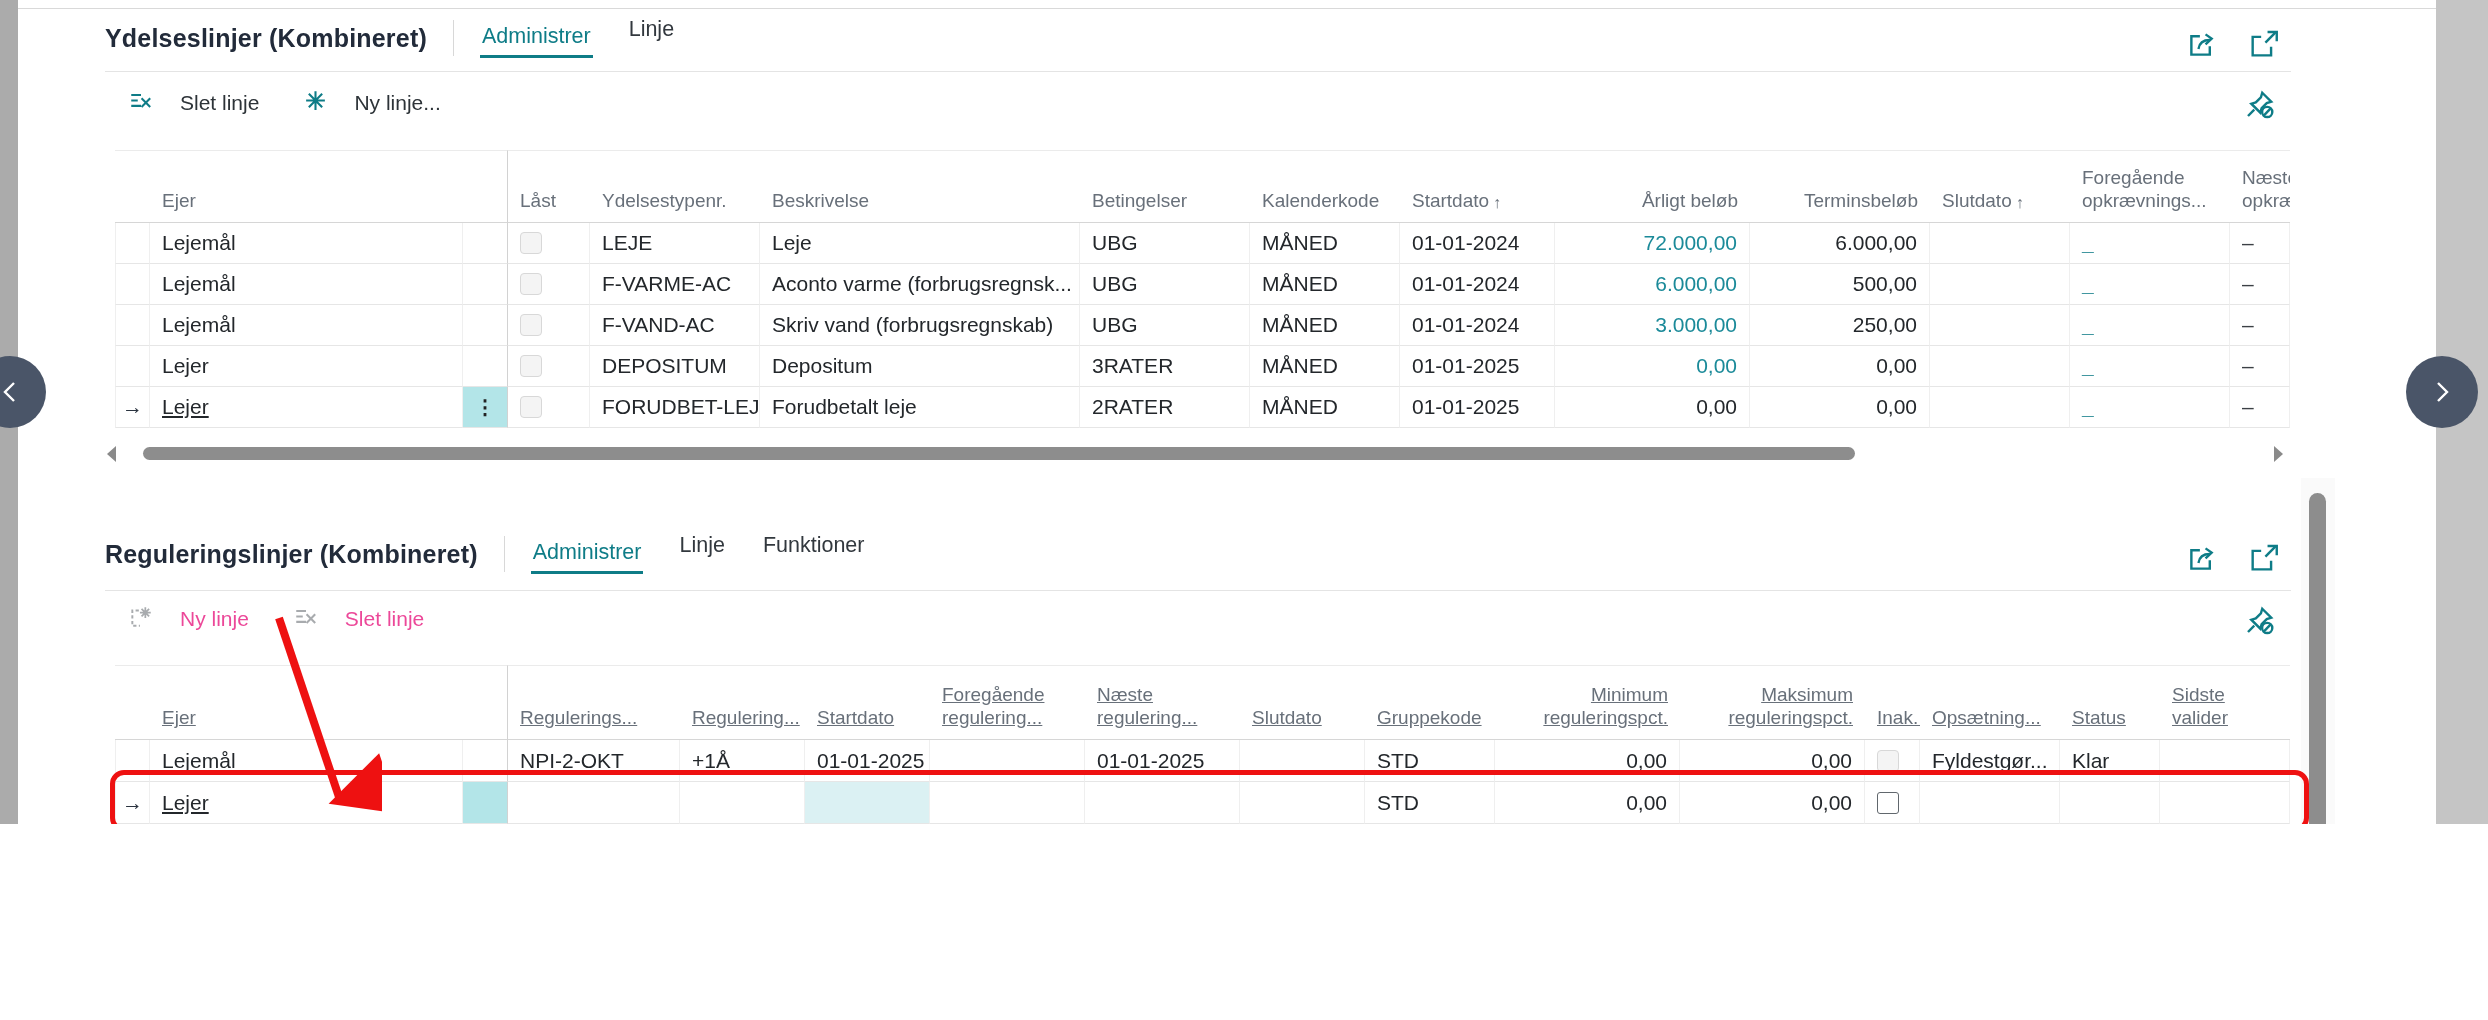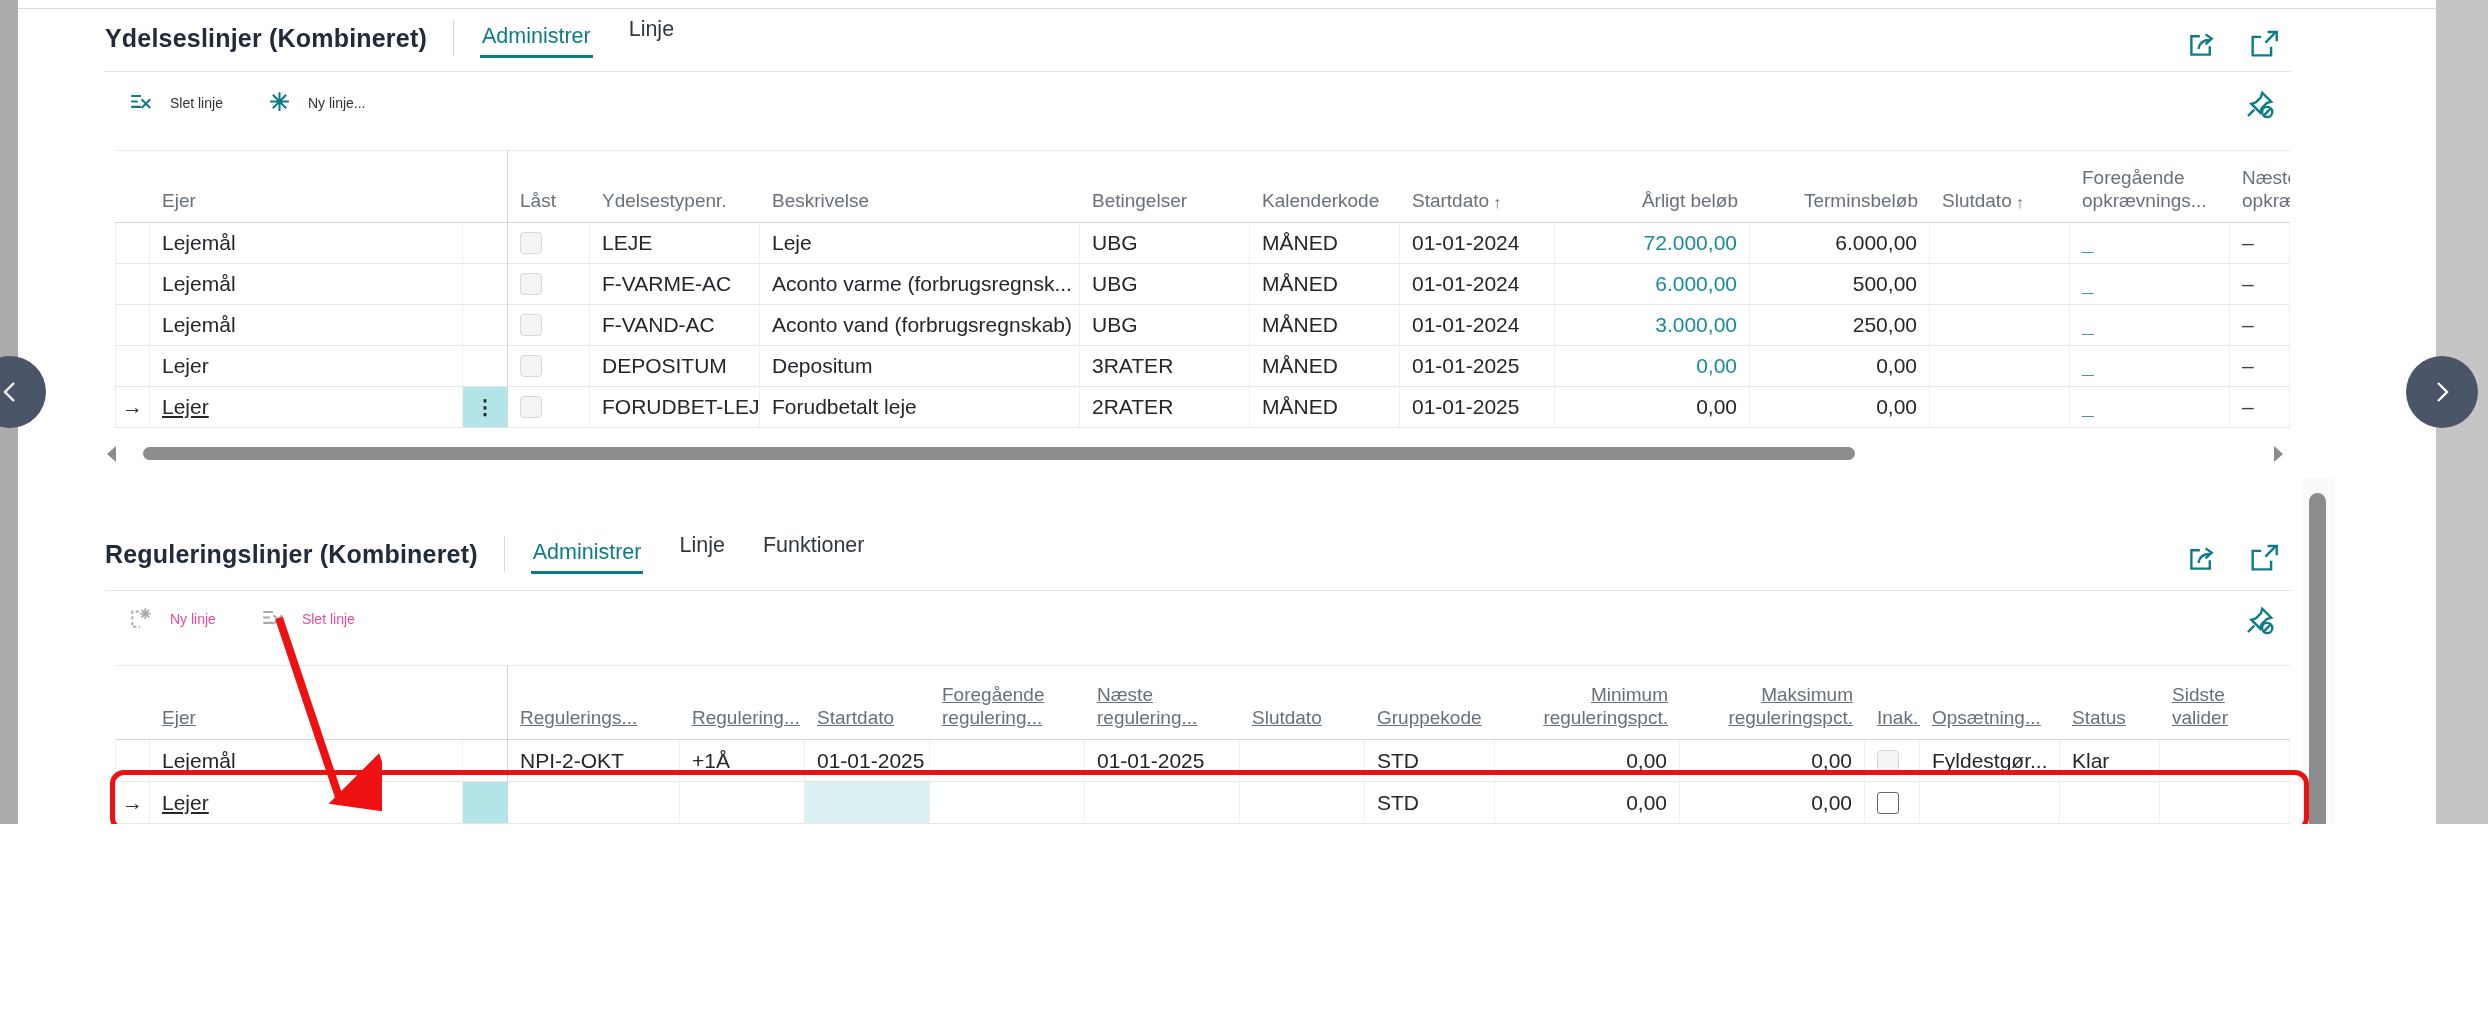--- a/index.html
+++ b/index.html
@@ -20,21 +20,21 @@
   .sec-head { position:absolute; display:flex; align-items:center; gap:26px; height:44px; }
   .sec-title { font-size:25px; font-weight:700; color:#222b3a; letter-spacing:.2px; white-space:nowrap; }
   .vdiv { width:1px; height:36px; background:#d8d8d8; }
   .tabs { display:flex; align-items:center; gap:34px; }
   .tab { font-size:21.5px; color:#32383e; padding:6px 2px 23px; cursor:pointer; white-space:nowrap; }
   .tab.active { color:#0e7c87; border-bottom:3px solid #0e7c87; padding-bottom:6px; }
   .hrule { position:absolute; height:1px; background:#e4e4e4; }
 
   
   .toolbar { position:absolute; display:flex; align-items:center; gap:44px; height:46px; }
-  .tb-btn { display:flex; align-items:center; gap:16px; font-size:14px; color:#2d3338; cursor:pointer; white-space:nowrap; }
+  .tb-btn { display:flex; align-items:center; gap:26px; font-size:21px; color:#2d3338; cursor:pointer; white-space:nowrap; }
   .tb-btn.disabled { color:#ec4899; cursor:default; }
   .icon-btn { position:absolute; width:40px; height:40px; display:flex; align-items:center; justify-content:center; cursor:pointer; }
 
   
   .tbl { position:absolute; display:grid; }
   .t1 { grid-template-columns:35px 313px 45px 82px 170px 320px 170px 150px 155px 195px 180px 140px 160px 60px; }
   .t2 { grid-template-columns:35px 313px 45px 172px 125px 125px 155px 155px 125px 130px 185px 185px 55px 140px 100px 130px; }
 
   .th { display:flex; align-items:flex-end; padding:0 12px 9px; font-size:19px; color:#68707a;
         border-bottom:1px solid #d6d6d6; border-top:1px solid #ebebeb; line-height:1.25; overflow:hidden; }
@@ -199,21 +199,21 @@
     <div class="td teal-mark">_</div>
     <div class="td dash-mark">–</div>
 
     <div class="td sel first"></div>
     <div class="td">Lejemål</div>
     <div class="td freeze"></div>
     <div class="td">
         <span class="cb"></span>
       </div>
     <div class="td">F-VAND-AC</div>
-    <div class="td">Aconto vand (forbrugsregnskab)</div>
+    <div class="td">Skriv vand (forbrugsregnskab)</div>
     <div class="td">UBG</div>
     <div class="td">MÅNED</div>
     <div class="td">01-01-2024</div>
     <div class="td r lnk">3.000,00</div>
     <div class="td r">250,00</div>
     <div class="td"></div>
     <div class="td teal-mark">_</div>
     <div class="td dash-mark">–</div>
 
     <div class="td sel first"></div>

